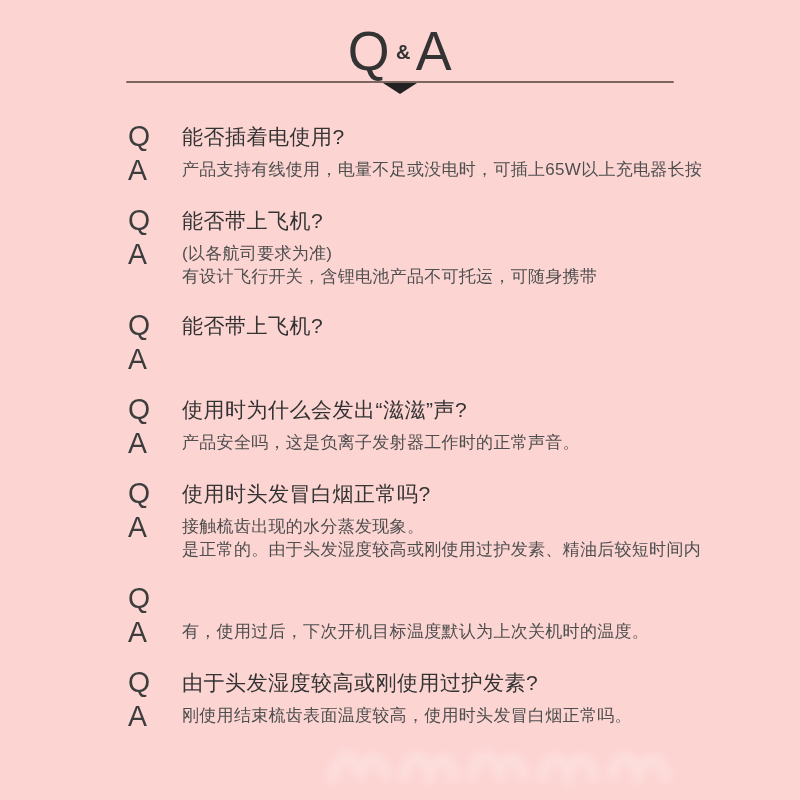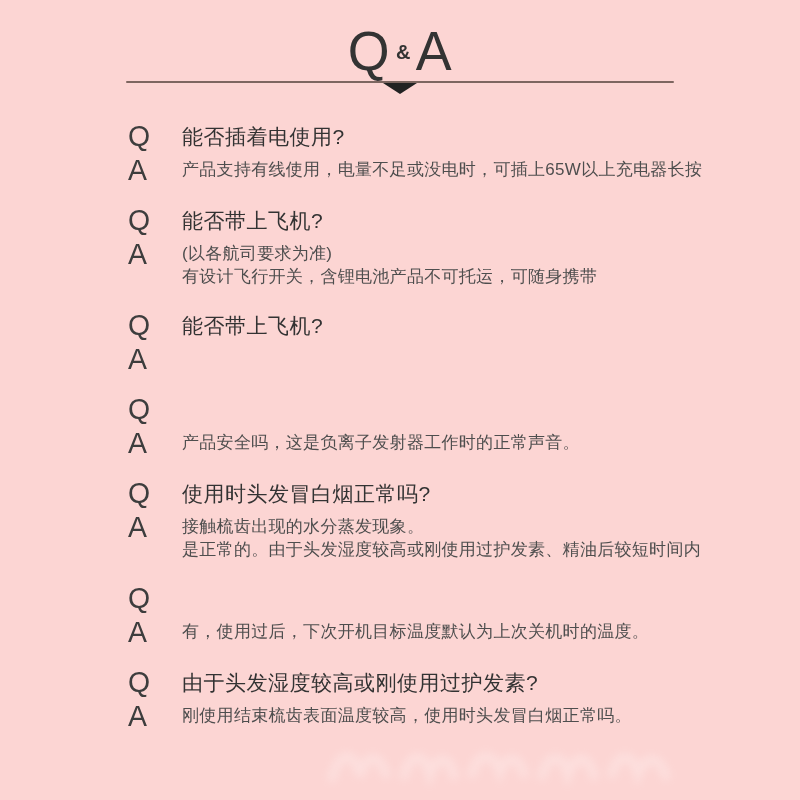--- a/index.html
+++ b/index.html
@@ -118,20 +118,21 @@
       <h3 class="question">能否带上飞机?</h3>
     </div>
     <div class="row a-row">
       <span class="label alabel">A</span>
     </div>
   </section>
 
   <section class="qa-item">
     <div class="row q-row">
       <span class="label qlabel">Q</span>
+      <h3 class="question">使用时为什么会发出“滋滋”声?</h3>
     </div>
     <div class="row a-row">
       <span class="label alabel">A</span>
       <div class="answer">
             <div class="answer-line">产品安全吗，这是负离子发射器工作时的正常声音。</div>
           </div>
     </div>
   </section>
 
   <section class="qa-item">

